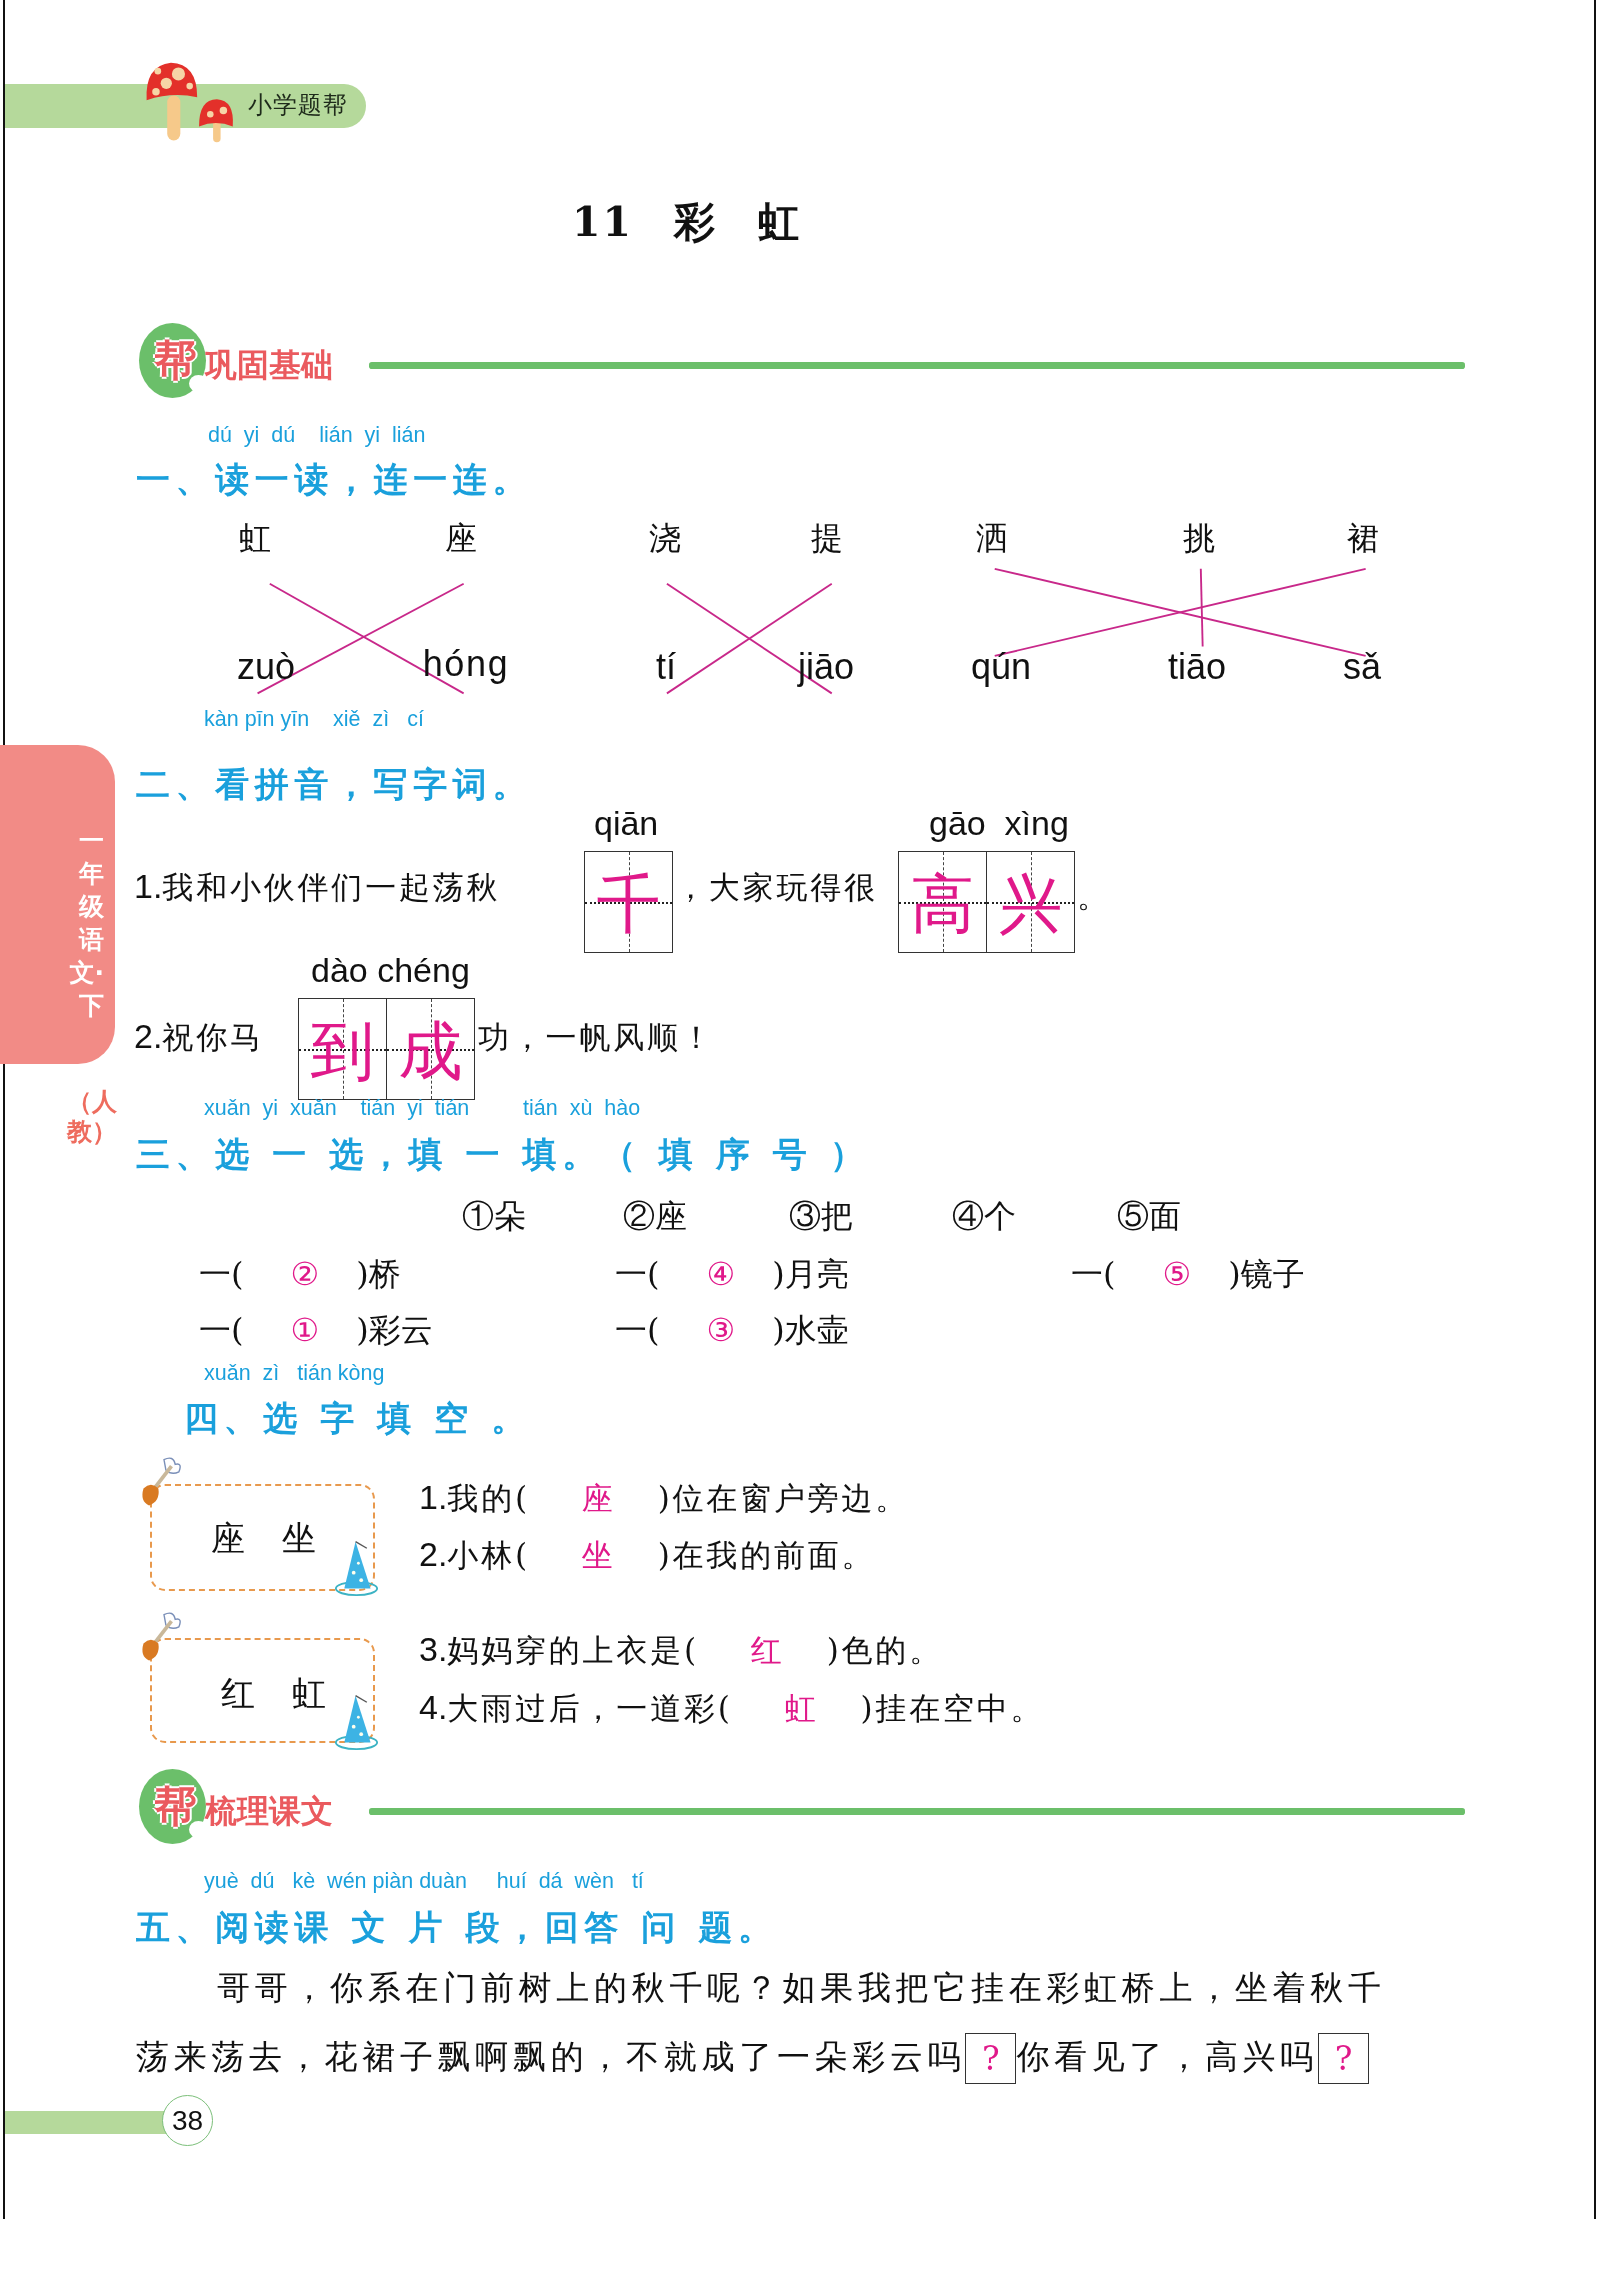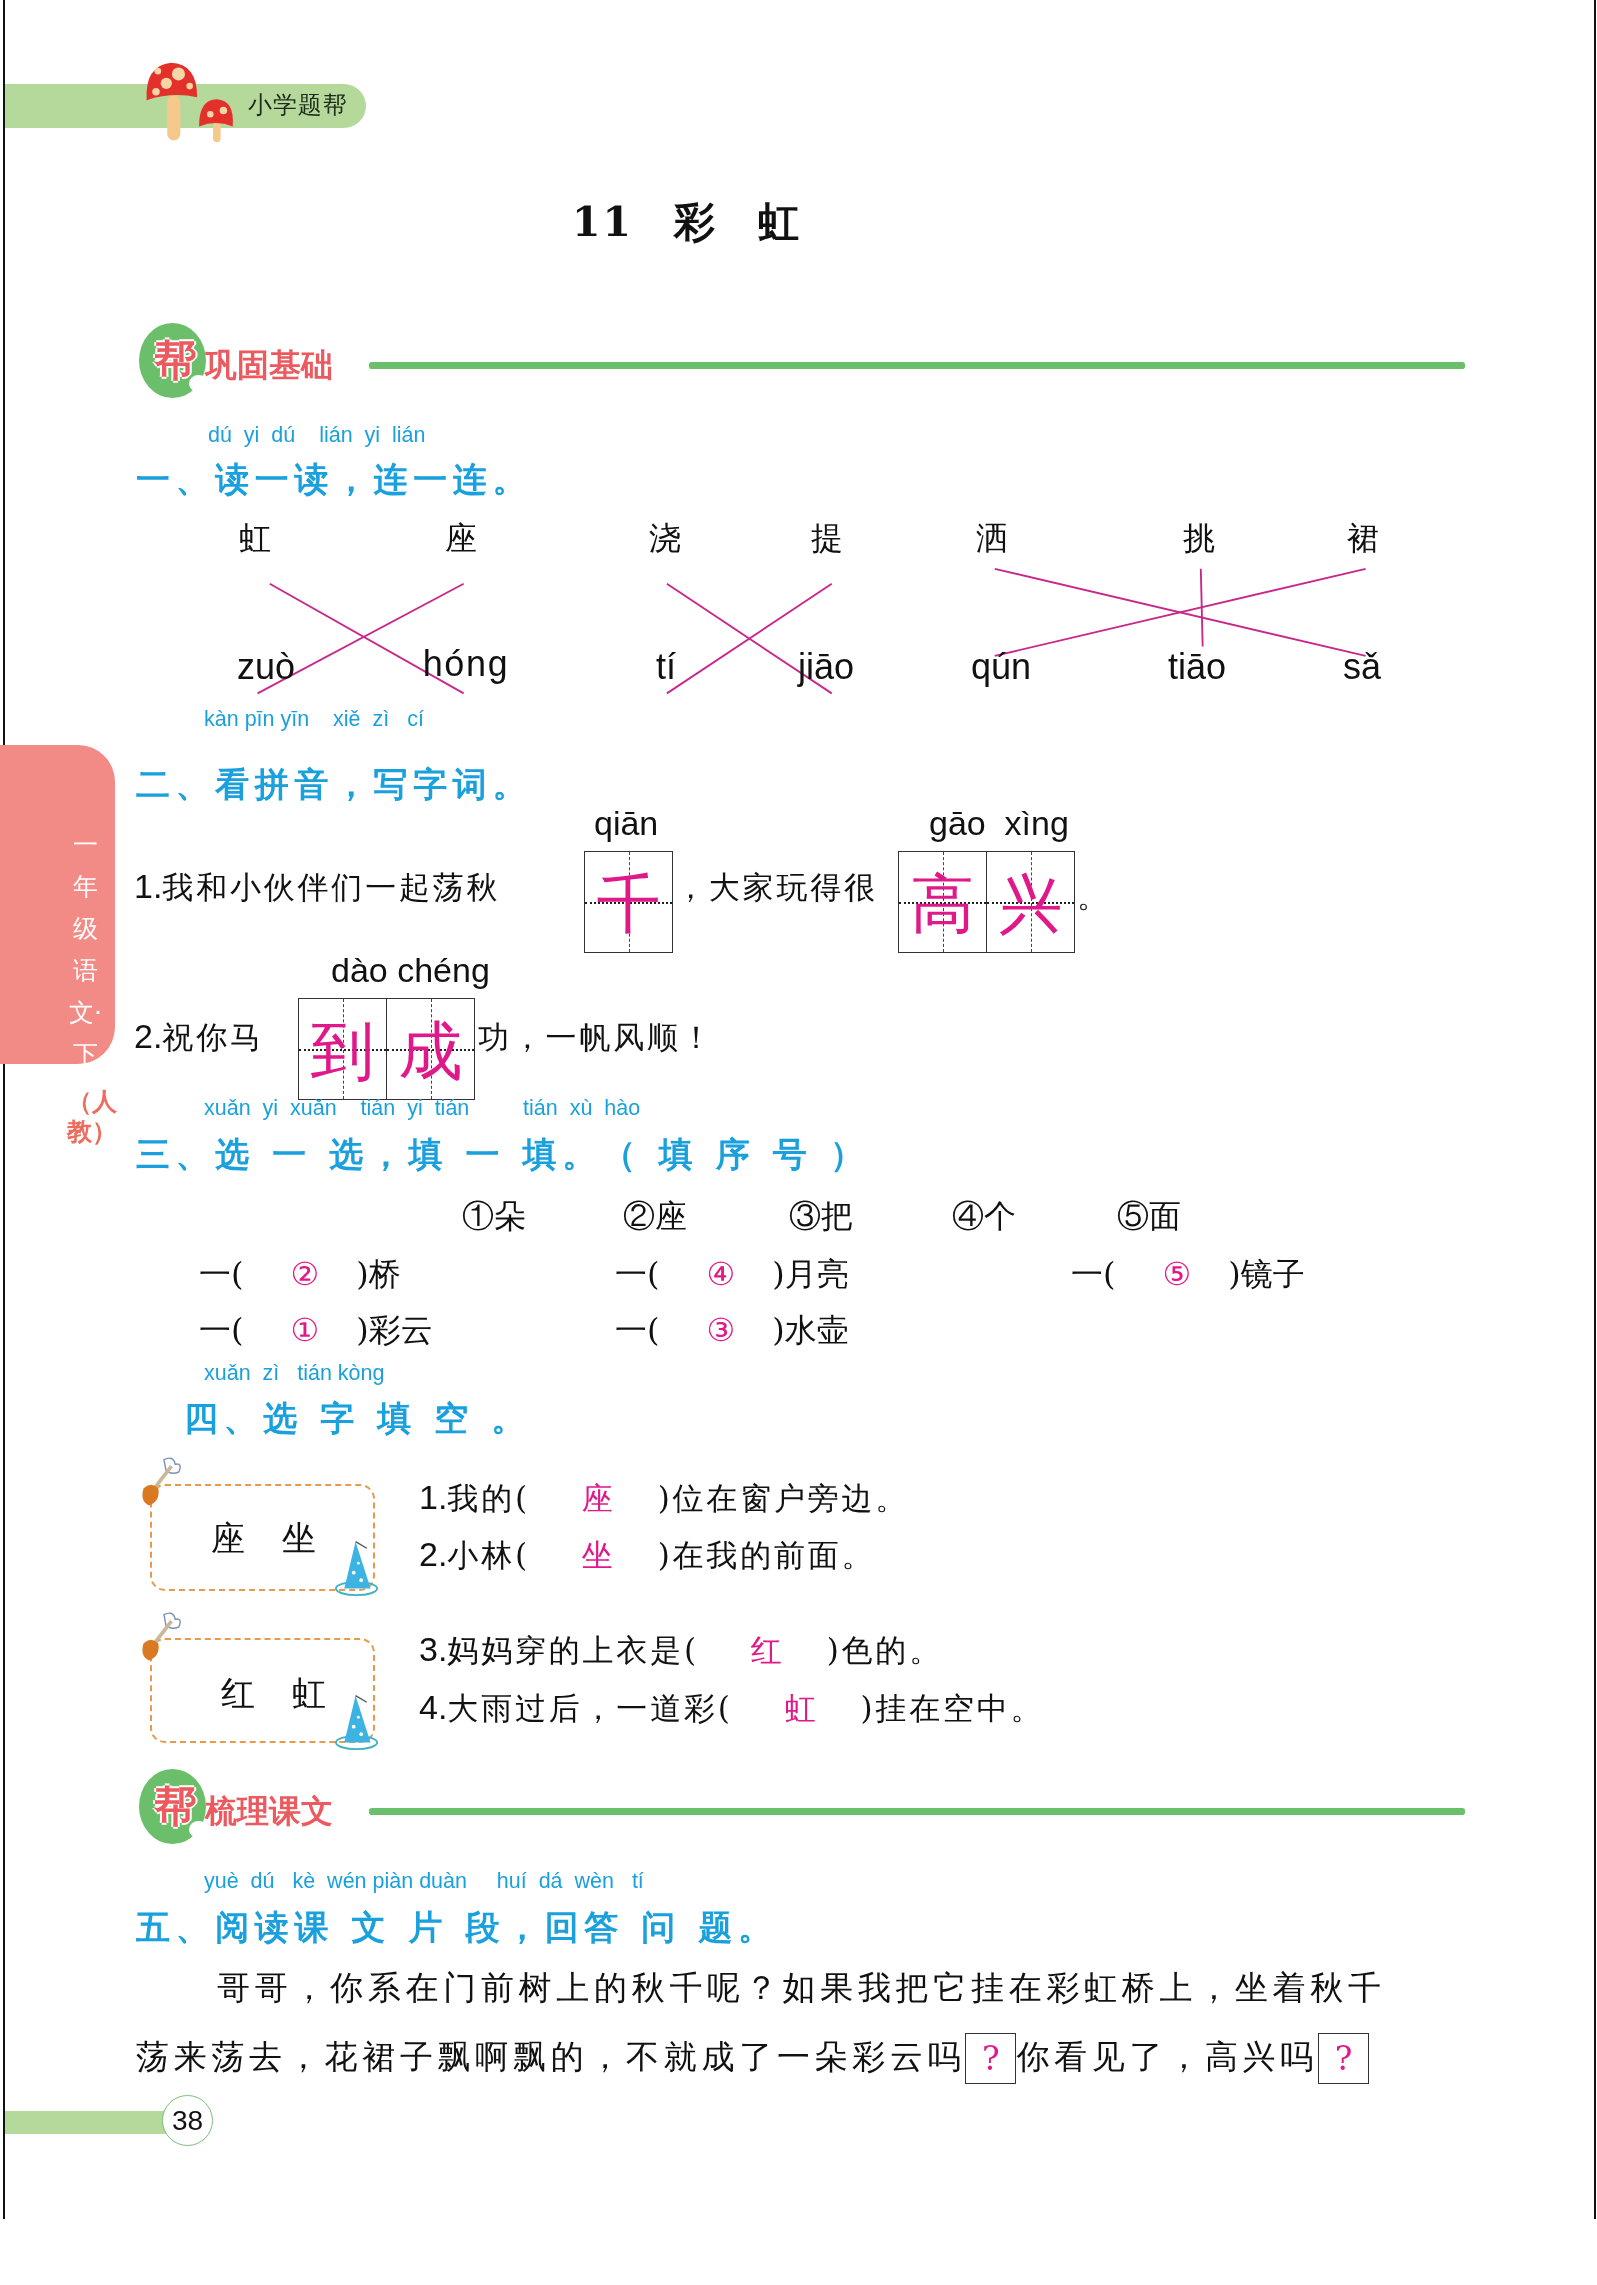--- a/index.html
+++ b/index.html
@@ -46,21 +46,21 @@
   .fill{font-size:32px;white-space:nowrap;}
   .ans{color:#e0198a;}
 
   .choice-box{border:2.8px dashed #e8994d;border-radius:15px;}
   .choice-text{font-size:34px;letter-spacing:37px;}
 
   .para{font-size:33px;letter-spacing:4.7px;white-space:nowrap;}
   .qbox{display:inline-block;width:49px;height:49px;border:1.9px solid #333;text-align:center;line-height:49px;color:#e0198a;vertical-align:middle;letter-spacing:0;}
 
   .side-tab{left:0;top:745px;width:115px;height:319px;background:#f28b86;border-radius:0 37px 37px 0;}
-  .side-text{left:67px;top:824px;width:37px;font-family:"DejaVu Sans",sans-serif;font-weight:normal;font-size:25px;color:#fff;line-height:42px;text-align:center;}
+  .side-text{left:67px;top:824px;width:37px;font-family:"DejaVu Sans",sans-serif;font-weight:bold;font-size:25px;color:#fff;line-height:33px;text-align:right;}
   .side-sub{left:67px;top:1087px;width:37px;font-family:"DejaVu Sans",sans-serif;font-weight:bold;font-size:25px;color:#ee6c5e;line-height:30px;text-align:center;}
 
   .foot-bar{left:4.7px;top:2111px;width:169px;height:22.5px;background:#b5d99b;}
   .foot-circle{left:162px;top:2095px;width:49px;height:49px;border:1.9px solid #7cbf7a;border-radius:50%;background:#fff;text-align:center;line-height:49px;font-family:"Liberation Sans",sans-serif;font-size:28px;}
 </style>
 </head>
 <body>
 
 <div class="abs page-border-left"></div>
 <div class="abs page-border-right"></div>
@@ -147,21 +147,21 @@
     </div>
   <div class="cell">
       <div class="ch">兴</div>
     </div>
 </div>
 <div class="abs sent" style="left:1077px;top:876px;">。</div>
 
 <div class="abs sent" style="left:134px;top:1017px;">
   <span class="num">2.</span><span>祝你马</span>
 </div>
-<div class="abs tz-py" style="left:311px;top:951px;margin-left:20px;">dào chéng</div>
+<div class="abs tz-py" style="left:311px;top:951px;">dào chéng</div>
 <div class="tz" style="left:298px;top:998px;">
   <div class="cell">
       <div class="ch">到</div>
     </div>
   <div class="cell">
       <div class="ch">成</div>
     </div>
 </div>
 <div class="abs sent" style="left:478px;top:1017px;">功，一帆风顺！</div>
 

